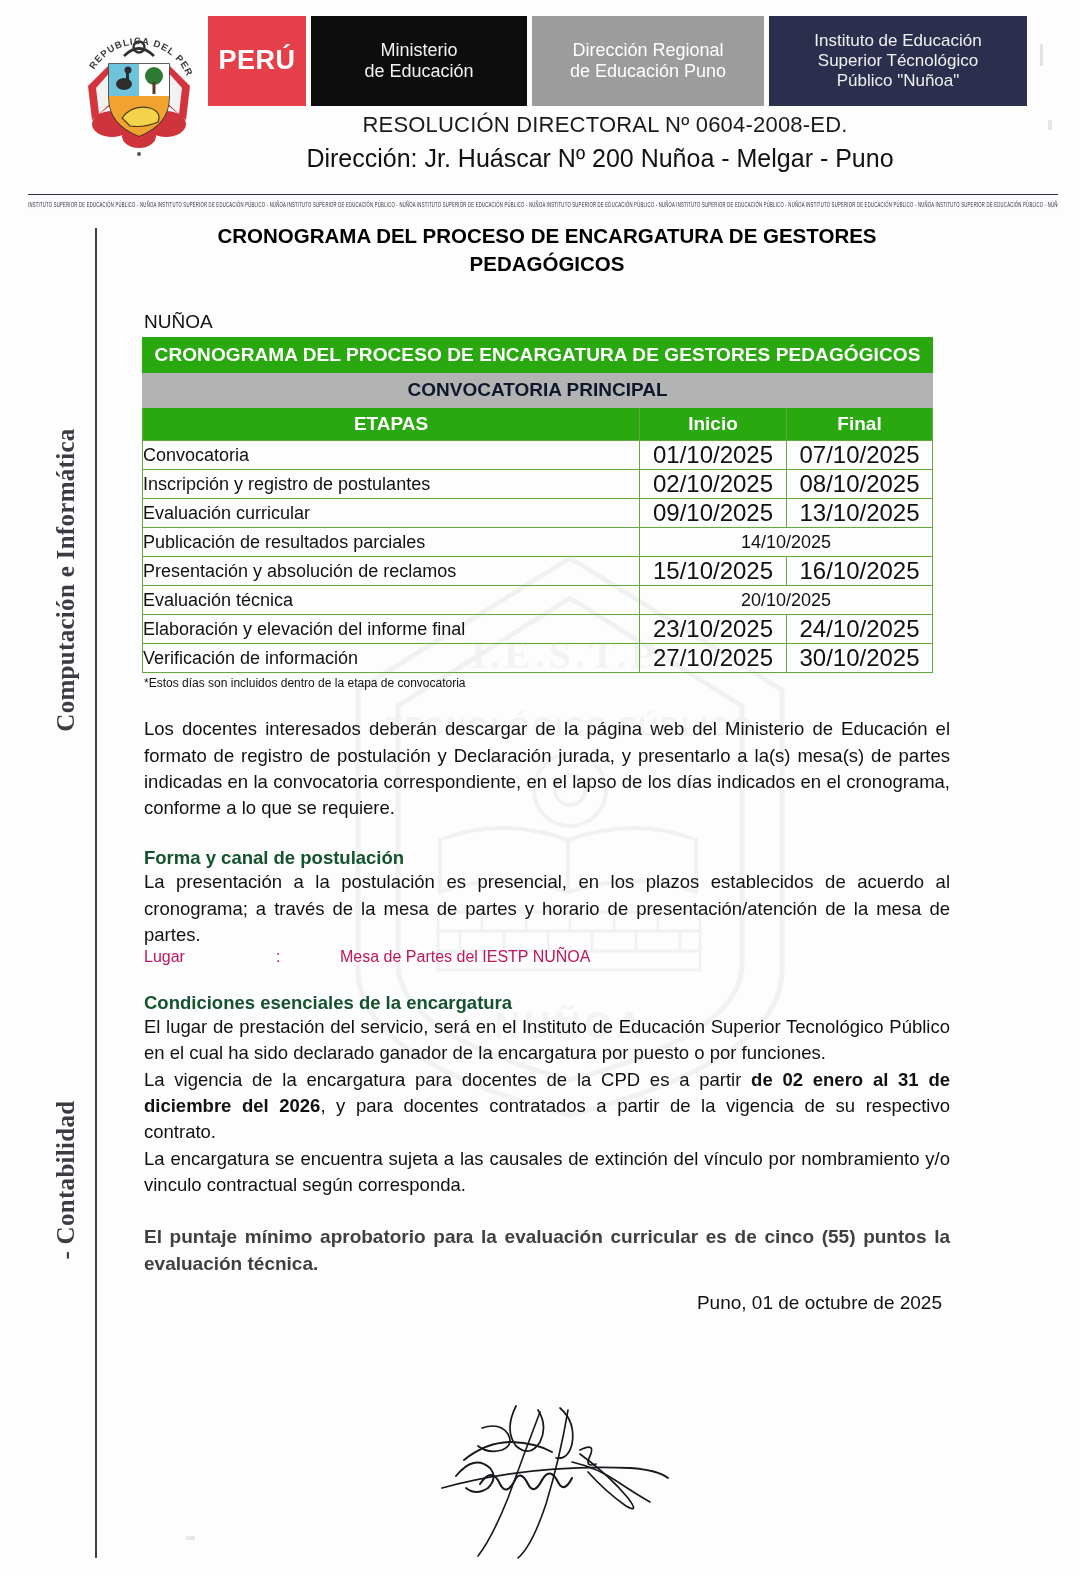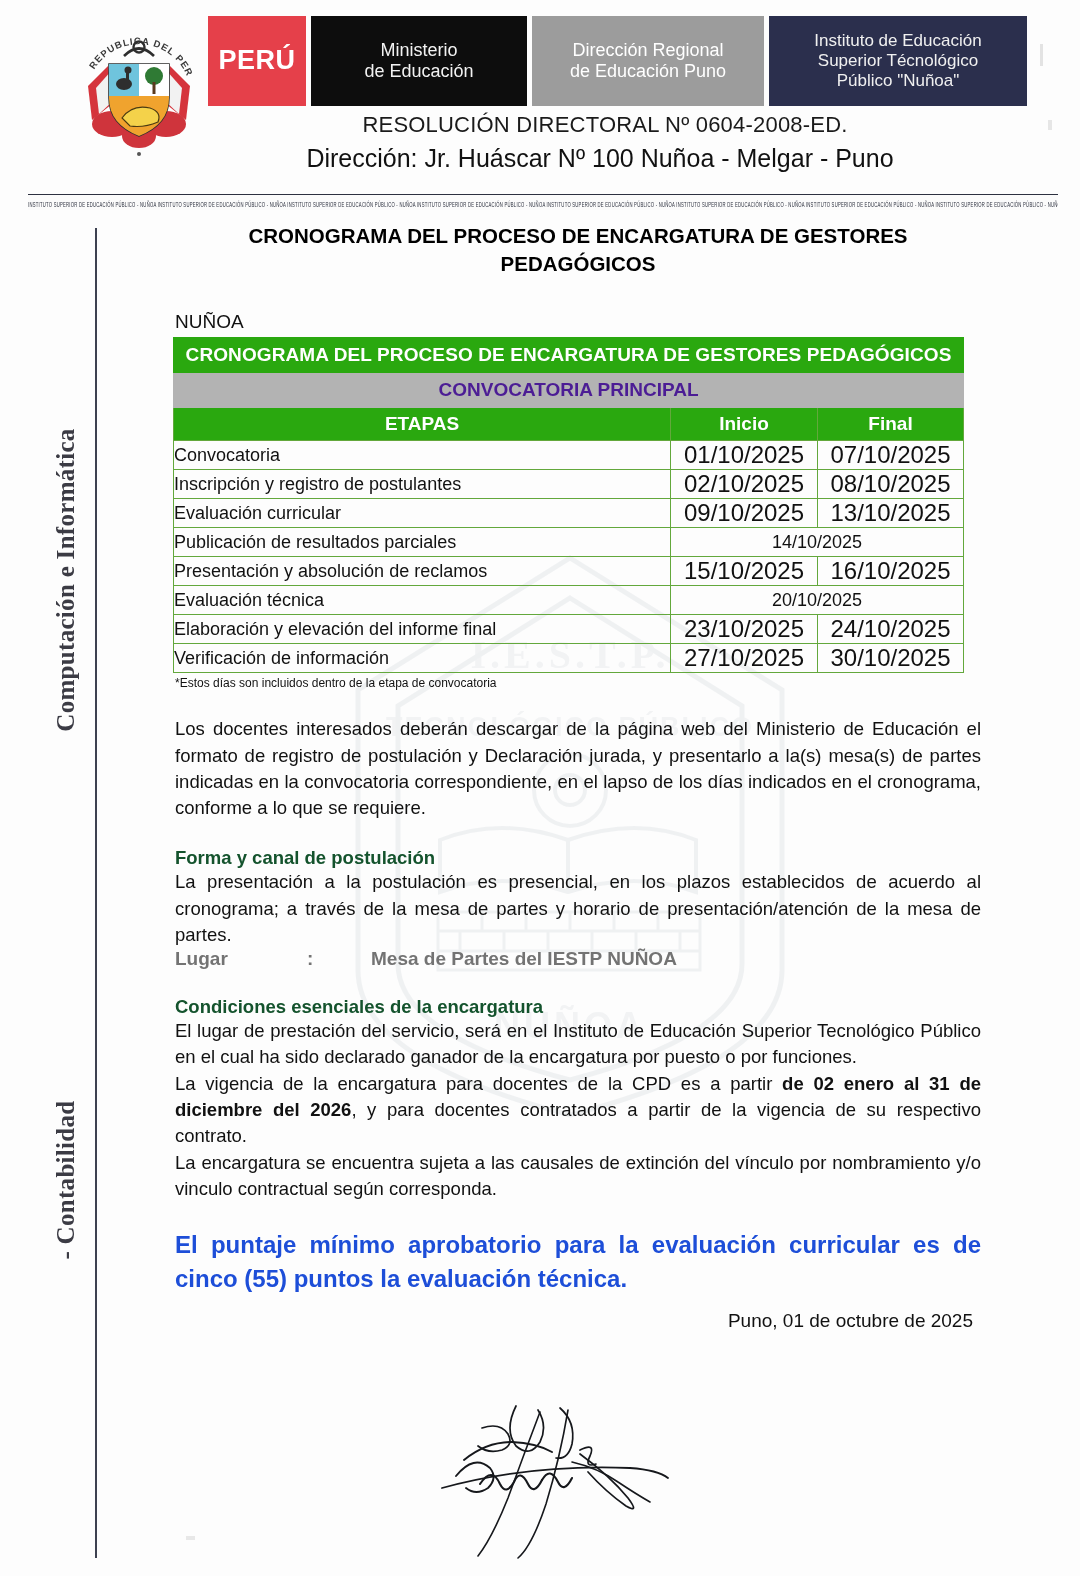--- a/index.html
+++ b/index.html
@@ -165,21 +165,20 @@
   .vtext-1 { left: 52px; top: 800px; }
   .vtext-2 { left: 52px; top: 1400px; }
 
   
   .content {
     position: absolute;
     left: 142px;
     top: 222px;
     width: 810px;
     z-index: 3;
-    margin-left: 31px;
   }
 
   .doc-title {
     text-align: center;
     font-weight: bold;
     font-size: 20.5px;
     line-height: 1.35;
     color: #000;
     margin: 0 0 34px 0;
     padding: 0 22px;
@@ -208,21 +207,21 @@
     color: #ffffff;
     font-weight: bold;
     text-align: center;
     font-size: 19px;
     height: 34px;
     border: 1px solid #2aa80f !important;
     letter-spacing: 0.1px;
   }
   .bar-gray {
     background: #b3b3b3;
-    color: #4c1d95;
+    color: #0f172a;
     font-weight: bold;
     text-align: center;
     font-size: 19px;
     height: 34px;
     border: 1px solid #b3b3b3 !important;
   }
   th.hdr {
     background: #2aa80f;
     color: #ffffff;
     font-weight: bold;
@@ -269,34 +268,33 @@
   }
   .line {
     font-size: 18.5px;
     line-height: 1.42;
     color: #111;
     margin: 0 0 0 2px;
     text-align: justify;
     width: 806px;
   }
   .lugar-row {
-    font-size: 19px;
-    color: #737373;
+    font-size: 16px;
+    color: #be185d;
     margin: 0 0 0 2px;
     display: flex;
-    font-weight: bold;
   }
   .lugar-row .k { width: 132px; }
   .lugar-row .c { width: 64px; }
 
   .highlight-para {
-    font-size: 24px;
+    font-size: 19px;
     font-weight: bold;
     line-height: 1.42;
-    color: #1d4ed8;
+    color: #404040;
     text-align: justify;
     margin: 26px 0 0 2px;
     width: 806px;
   }
   .dateline {
     font-size: 19px;
     color: #111;
     text-align: right;
     margin: 14px 0 0 0;
     width: 800px;
@@ -433,21 +431,21 @@
       <div class="logoblk logo-iestp">
         <span>
           <span>Instituto de Educación</span><br>
           <span>Superior Técnológico</span><br>
           <span>Público "Nuñoa"</span>
         </span>
       </div>
     </div>
 
     <div class="res-line">RESOLUCIÓN DIRECTORAL Nº 0604-2008-ED.</div>
-    <div class="dir-line">Dirección: Jr. Huáscar Nº 100 Nuñoa - Melgar - Puno</div>
+    <div class="dir-line">Dirección: Jr. Huáscar Nº 200 Nuñoa - Melgar - Puno</div>
   </div>
 
   <div class="microstrip">
     <span class="mt" id="microtext">INSTITUTO SUPERIOR DE EDUCACIÓN PÚBLICO - NUÑOA   INSTITUTO SUPERIOR DE EDUCACIÓN PÚBLICO - NUÑOA   INSTITUTO SUPERIOR DE EDUCACIÓN PÚBLICO - NUÑOA   INSTITUTO SUPERIOR DE EDUCACIÓN PÚBLICO - NUÑOA   INSTITUTO SUPERIOR DE EDUCACIÓN PÚBLICO - NUÑOA   INSTITUTO SUPERIOR DE EDUCACIÓN PÚBLICO - NUÑOA   INSTITUTO SUPERIOR DE EDUCACIÓN PÚBLICO - NUÑOA   INSTITUTO SUPERIOR DE EDUCACIÓN PÚBLICO - NUÑOA   INSTITUTO SUPERIOR DE EDUCACIÓN PÚBLICO - NUÑOA   INSTITUTO SUPERIOR DE EDUCACIÓN PÚBLICO - NUÑOA   INSTITUTO SUPERIOR DE EDUCACIÓN PÚBLICO - NUÑOA   INSTITUTO SUPERIOR DE EDUCACIÓN PÚBLICO - NUÑOA   </span>
   </div>
 
   <div class="vrule"></div>
   <div class="vtext vtext-1">Computación e Informática</div>
   <div class="vtext vtext-2">- Contabilidad</div>
 

